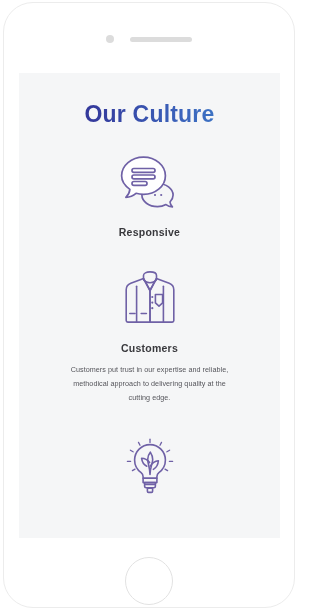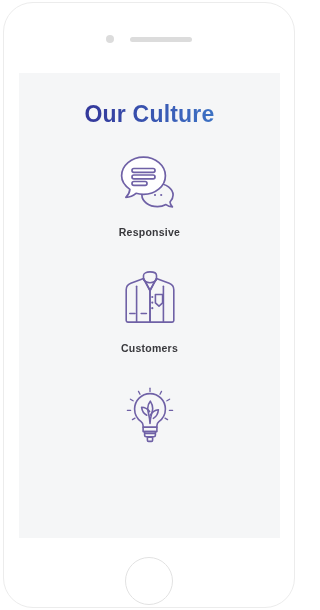--- a/index.html
+++ b/index.html
@@ -181,20 +181,21 @@
 
           <circle cx="33.3" cy="27" r="1.1" fill="#6f61a6" stroke="none"></circle>
           <circle cx="33.3" cy="32.6" r="1.1" fill="#6f61a6" stroke="none"></circle>
           <circle cx="33.3" cy="38.2" r="1.1" fill="#6f61a6" stroke="none"></circle>
 
           <path d="M10.8 43.5h5.2"></path>
           <path d="M22.2 43.5h5.2"></path>
         </svg>
       </div>
       <h2 class="feature-heading">Customers</h2>
+      <p class="feature-body">Customers put trust in our expertise and reliable, methodical approach to delivering quality at the cutting edge.</p>
     </section>
 
     <section class="feature feature-3">
       <div class="feature-icon">
         <svg width="60" height="58" viewBox="0 0 60 58" fill="none" stroke="#6f61a6" stroke-width="1.6" stroke-linecap="round" stroke-linejoin="round">
 
           <g stroke-width="1.3">
             <path d="M30 2.2v3.2"></path>
             <path d="M41.5 5.4 40 8.2"></path>
             <path d="M49.6 13.2 46.9 14.8"></path>

